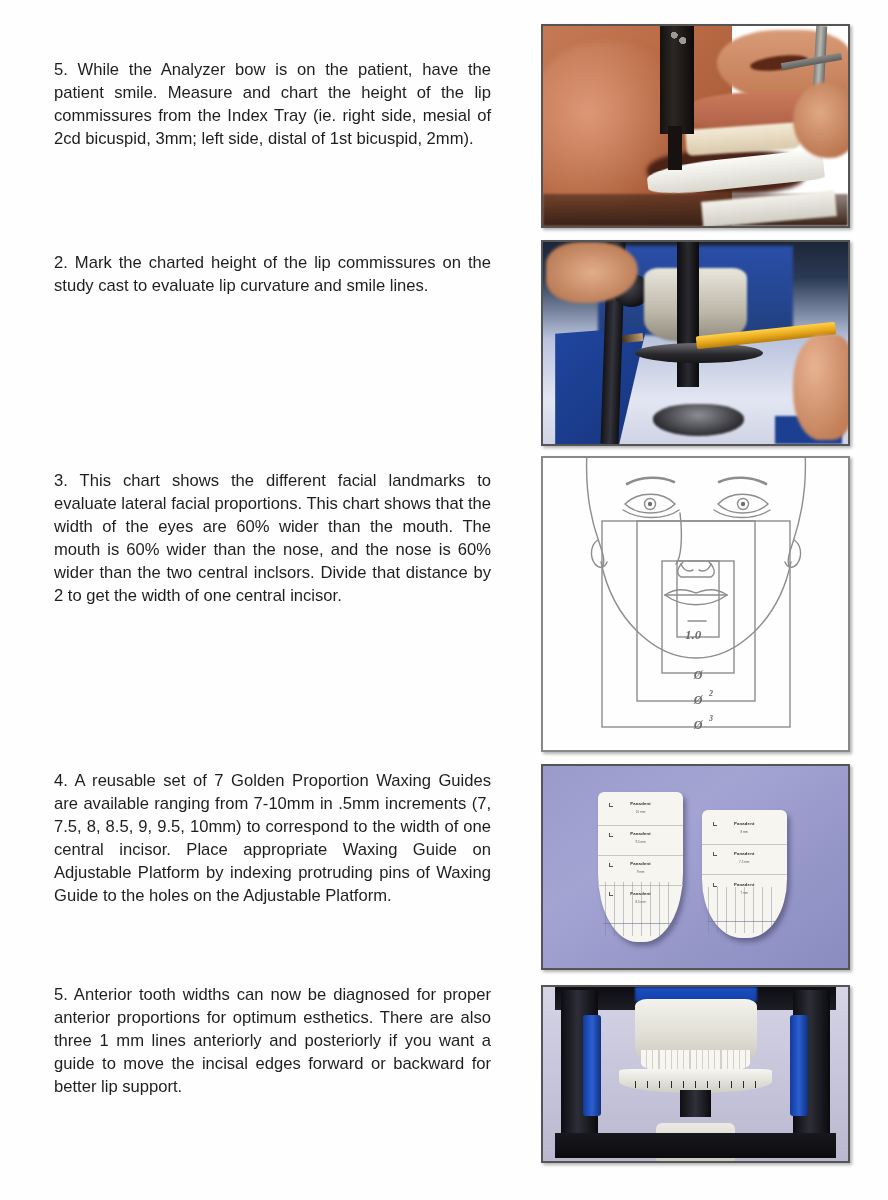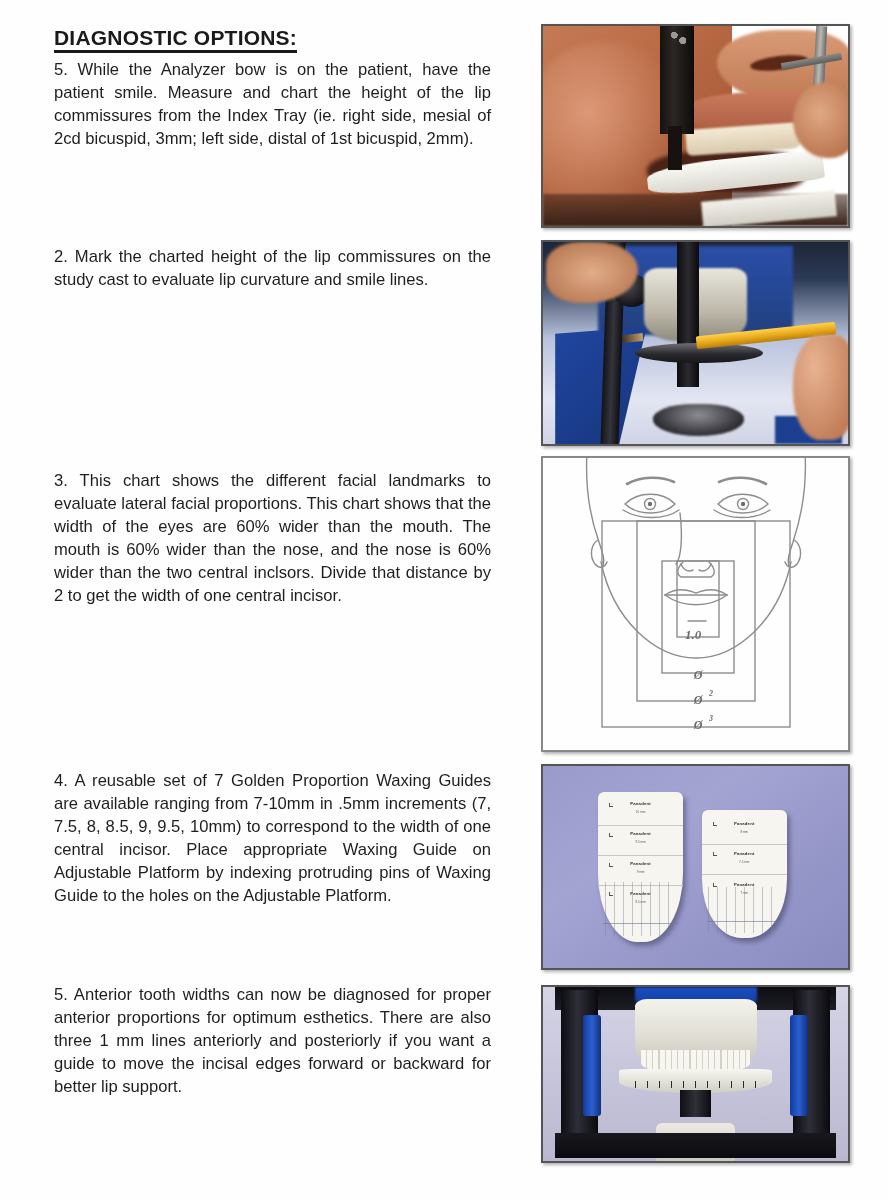--- a/index.html
+++ b/index.html
@@ -41,21 +41,21 @@
   }
   .para {
     font-size: 16.6px;
     line-height: 1.385;
     text-align: justify;
     color: #1e1e1e;
     margin: 0;
     font-weight: 500;
   }
   .p1 { position: absolute; left: 0; top: 33px;  width: 437px; }
-  .p2 { position: absolute; left: 0; top: 220px; width: 437px; }
+  .p2 { position: absolute; left: 0; top: 226px; width: 437px; }
   .p3 { position: absolute; left: 0; top: 444px; width: 437px; }
   .p4 { position: absolute; left: 0; top: 744px; width: 437px; }
   .p5 { position: absolute; left: 0; top: 958px; width: 437px; }
 
   
   .fig {
     position: absolute;
     left: 541px;
     width: 309px;
     border: 2px solid #555;
@@ -359,21 +359,20 @@
     background: linear-gradient(180deg,#17171d,#0b0b0f);
   }
 </style>
 </head>
 <body>
 
 <div class="page">
 
   <div class="text-col">
 
-    <h1 class="doc-heading">DIAGNOSTIC OPTIONS:</h1>
 
     <p class="para p1">5.  While the Analyzer bow is on the patient, have the patient smile.  Measure and chart the height of the lip commissures from the Index Tray (ie. right side, mesial of 2cd bicuspid, 3mm; left side, distal of 1st bicuspid, 2mm).</p>
 
     <p class="para p2">2.  Mark the charted height of the lip commissures on the study cast to evaluate lip curvature and smile lines.</p>
 
     <p class="para p3">3.  This chart shows the different facial landmarks to evaluate lateral facial proportions.  This chart shows that the width of the eyes are 60% wider than the mouth.  The mouth is 60% wider than the nose, and the nose is 60% wider than the two central inclsors.  Divide that distance by 2 to get the width of one central incisor.</p>
 
     <p class="para p4">4.  A reusable set of 7 Golden Proportion Waxing Guides are available ranging from 7-10mm in .5mm increments (7, 7.5, 8, 8.5, 9, 9.5, 10mm) to correspond to the width of one central incisor. Place appropriate Waxing Guide on Adjustable Platform by indexing protruding pins of Waxing Guide to the holes on the Adjustable Platform.</p>
 
     <p class="para p5">5.  Anterior tooth widths can now be diagnosed for proper anterior proportions for optimum esthetics.  There are also three 1 mm lines anteriorly and posteriorly if you want a guide to move the incisal edges forward or backward for better lip support.</p>

